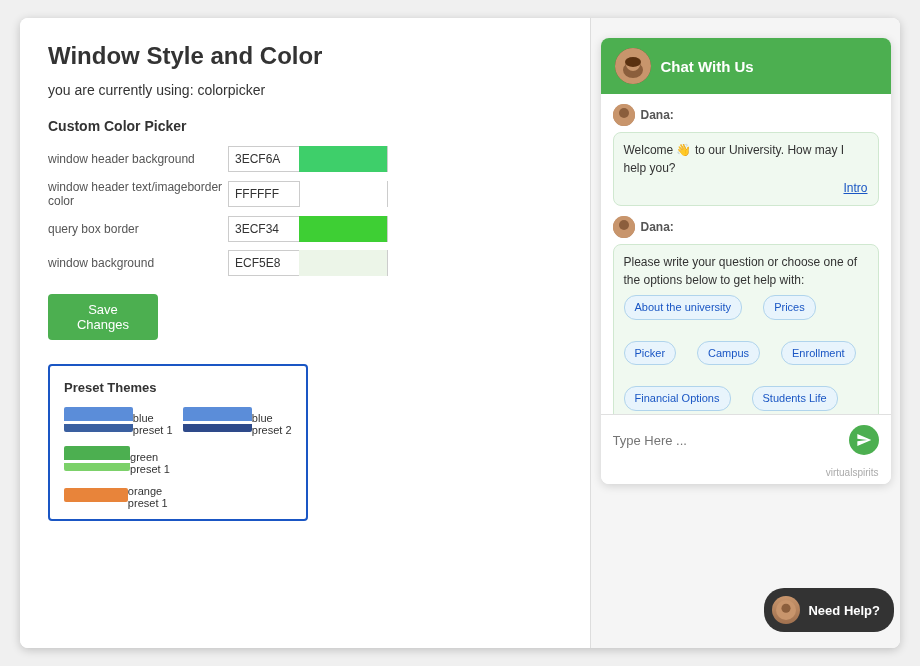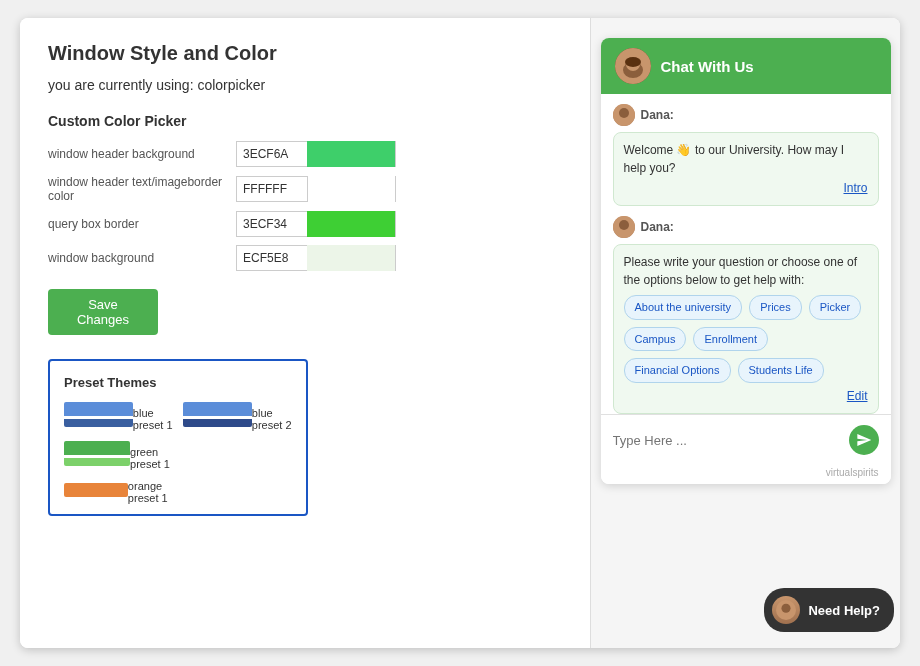--- a/index.html
+++ b/index.html
@@ -26,21 +26,21 @@
     
     .left-panel {
       flex: 1;
       padding: 24px 28px;
       background: #fff;
       display: flex;
       flex-direction: column;
       gap: 0;
     }
     .page-title {
-      font-size: 20px;
+      font-size: 24px;
       font-weight: bold;
       color: #333;
       margin-bottom: 12px;
     }
     .current-using {
       font-size: 14px;
       color: #333;
       margin-bottom: 20px;
     }
     .section-title {
@@ -51,21 +51,21 @@
     }
     .color-fields {
       display: flex;
       flex-direction: column;
       gap: 8px;
       margin-bottom: 18px;
     }
     .color-row {
       display: flex;
       align-items: center;
-      gap: 8px;
+      gap: 0;
     }
     .color-label {
       font-size: 12px;
       color: #555;
       width: 180px;
       flex-shrink: 0;
     }
     .color-input-group {
       display: flex;
       align-items: center;
@@ -245,21 +245,21 @@
       text-align: right;
       color: #1a56c4;
       font-size: 12px;
       text-decoration: underline;
       cursor: pointer;
       margin-top: 2px;
     }
     .chip-container {
       display: flex;
       flex-wrap: wrap;
-      gap: 7px;
+      gap: 21px;
       margin-top: 6px;
       align-items: center;
     }
     .chip {
       background: #e8f4fc;
       border: 1px solid #b0d4ec;
       border-radius: 12px;
       padding: 3px 10px;
       font-size: 11px;
       color: #1a56c4;

